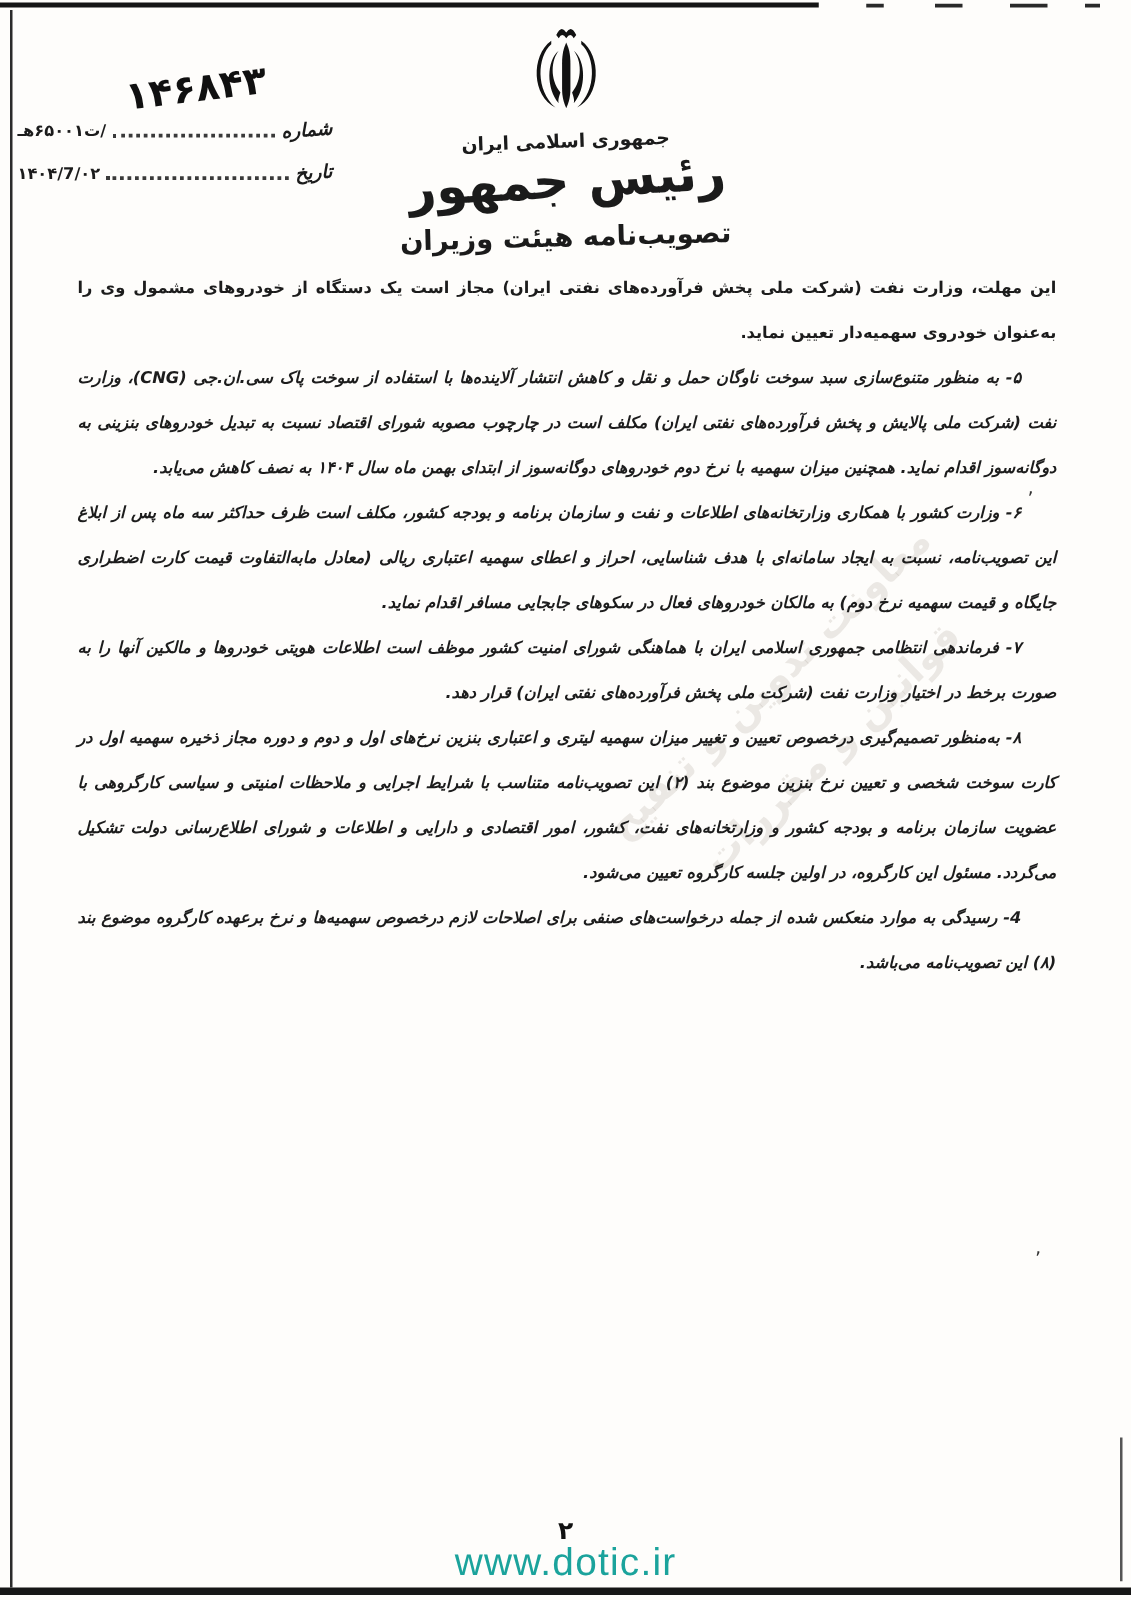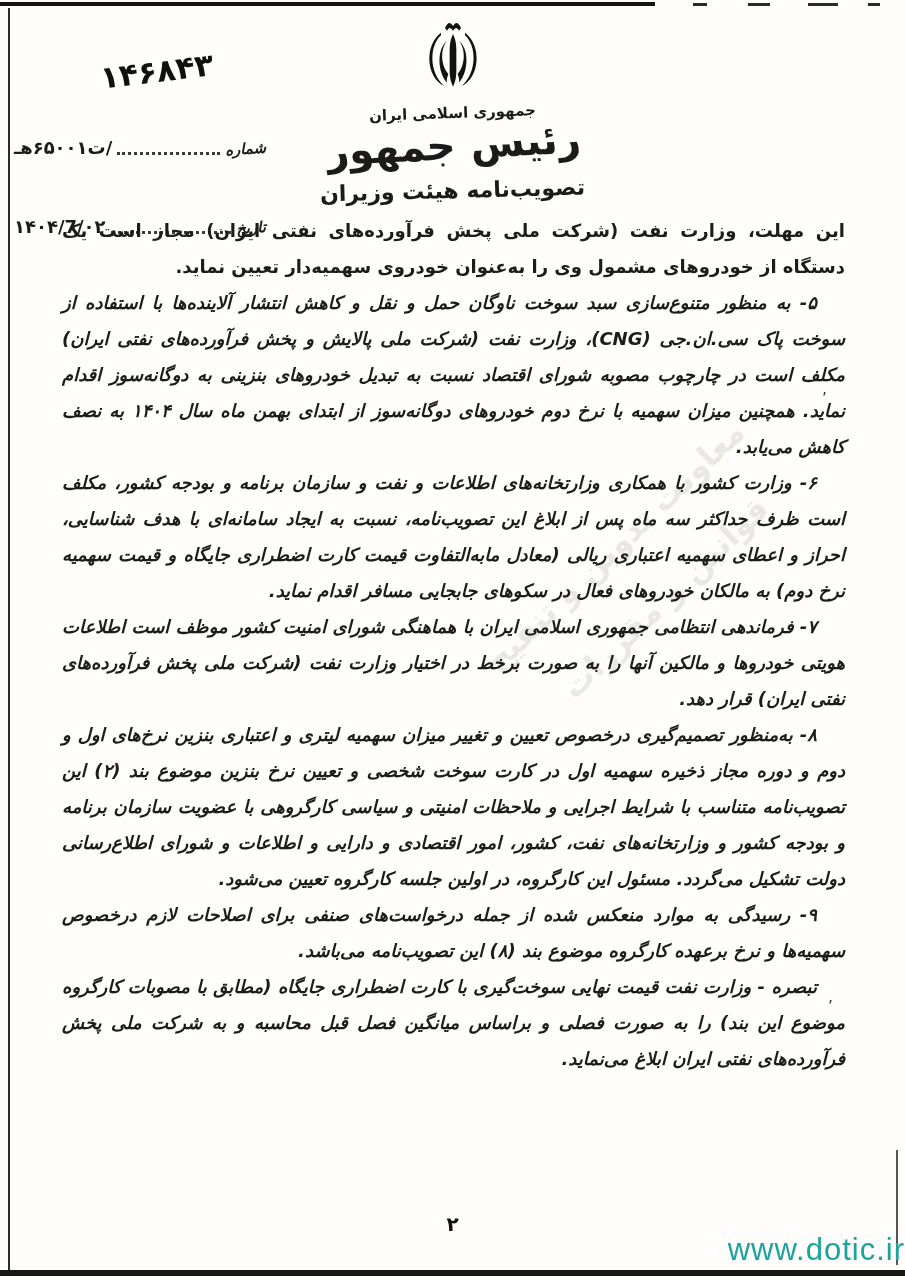--- a/index.html
+++ b/index.html
@@ -24,48 +24,48 @@
   .republic-title{font-size:15px;font-weight:bold;margin-top:2px;transform:rotate(-2deg);}
   .office-title{font-size:40px;font-weight:bold;margin-top:0px;transform:rotate(-3deg) skewX(6deg);letter-spacing:2px;}
   .doc-type{font-size:22px;font-weight:bold;margin-top:10px;transform:rotate(-1.5deg);}
 
   
   .stamp{position:absolute;top:95px;left:14px;width:252px;direction:rtl;}
   .stamp-row{display:flex;align-items:flex-end;margin-top:0;}
   .stamp-row + .stamp-row{margin-top:16px;}
   .stamp-label{font-size:15px;font-weight:bold;font-style:italic;white-space:nowrap;transform:rotate(-4deg);}
   .stamp-dots{flex:1;border-bottom:3px dotted #3a3a3a;margin:0 5px 3px 5px;height:10px;}
-  .stamp-value{font-size:18px;font-weight:bold;white-space:nowrap;margin-top:42px;}
+  .stamp-value{font-size:13px;font-weight:bold;white-space:nowrap;}
   .ltr-num{direction:ltr;unicode-bidi:isolate;}
   .handwritten-number{
     position:absolute;top:-42px;right:52px;font-size:31px;font-weight:bold;
     letter-spacing:5px;transform:rotate(-7deg);color:#101010;white-space:nowrap;
   }
 
   
   .doc-body{
     position:absolute;top:213px;right:60px;left:62px;
     direction:rtl;text-align:justify;
-    font-size:18px;line-height:36px;font-weight:bold;color:#1c1c1c;
+    font-size:13px;line-height:36px;font-weight:bold;color:#1c1c1c;
   }
   .doc-body p{margin:0;}
   .doc-body p.indent{text-indent:28px;font-style:italic;}
 
   
   .watermark{
     position:absolute;top:500px;left:430px;width:420px;
     transform:rotate(-44deg);direction:rtl;text-align:center;
     font-size:32px;font-weight:bold;line-height:72px;
     color:rgba(125,113,98,0.15);pointer-events:none;white-space:normal;
   }
 
   
   .page-number{position:absolute;bottom:44px;left:0;right:0;text-align:center;font-size:20px;font-weight:bold;color:#111;}
   .site-url{
-    position:absolute;bottom:12px;left:0;right:0;text-align:right;
+    position:absolute;bottom:12px;left:0;right:0;text-align:center;
     font-family:"Liberation Sans",sans-serif;font-size:31px;letter-spacing:1px;color:#1ba39c;
   }
 </style>
 </head>
 <body>
 
 <div class="page">
 
   <div class="top-border"></div>
   <div class="top-dash td1"></div>
@@ -111,20 +111,19 @@
       <span class="stamp-value ltr-num">۱۴۰۴/7/۰۲</span>
     </div>
   </div>
 
   <div class="doc-body">
       <p class="">این مهلت، وزارت نفت (شرکت ملی پخش فرآورده‌های نفتی ایران) مجاز است یک دستگاه از خودروهای مشمول وی را به‌عنوان خودروی سهمیه‌دار تعیین نماید.</p>
       <p class="indent">۵- به منظور متنوع‌سازی سبد سوخت ناوگان حمل و نقل و کاهش انتشار آلاینده‌ها با استفاده از سوخت پاک سی.ان.جی (CNG)، وزارت نفت (شرکت ملی پالایش و پخش فرآورده‌های نفتی ایران) مکلف است در چارچوب مصوبه شورای اقتصاد نسبت به تبدیل خودروهای بنزینی به دوگانه‌سوز اقدام نماید. همچنین میزان سهمیه با نرخ دوم خودروهای دوگانه‌سوز از ابتدای بهمن ماه سال ۱۴۰۴ به نصف کاهش می‌یابد.</p>
       <p class="indent">۶- وزارت کشور با همکاری وزارتخانه‌های اطلاعات و نفت و سازمان برنامه و بودجه کشور، مکلف است ظرف حداکثر سه ماه پس از ابلاغ این تصویب‌نامه، نسبت به ایجاد سامانه‌ای با هدف شناسایی، احراز و اعطای سهمیه اعتباری ریالی (معادل مابه‌التفاوت قیمت کارت اضطراری جایگاه و قیمت سهمیه نرخ دوم) به مالکان خودروهای فعال در سکوهای جابجایی مسافر اقدام نماید.</p>
       <p class="indent">۷- فرماندهی انتظامی جمهوری اسلامی ایران با هماهنگی شورای امنیت کشور موظف است اطلاعات هویتی خودروها و مالکین آنها را به صورت برخط در اختیار وزارت نفت (شرکت ملی پخش فرآورده‌های نفتی ایران) قرار دهد.</p>
       <p class="indent">۸- به‌منظور تصمیم‌گیری درخصوص تعیین و تغییر میزان سهمیه لیتری و اعتباری بنزین نرخ‌های اول و دوم و دوره مجاز ذخیره سهمیه اول در کارت سوخت شخصی و تعیین نرخ بنزین موضوع بند (۲) این تصویب‌نامه متناسب با شرایط اجرایی و ملاحظات امنیتی و سیاسی کارگروهی با عضویت سازمان برنامه و بودجه کشور و وزارتخانه‌های نفت، کشور، امور اقتصادی و دارایی و اطلاعات و شورای اطلاع‌رسانی دولت تشکیل می‌گردد. مسئول این کارگروه، در اولین جلسه کارگروه تعیین می‌شود.</p>
-      <p class="indent">۹- رسیدگی به موارد منعکس شده از جمله درخواست‌های صنفی برای اصلاحات لازم درخصوص سهمیه‌ها و نرخ برعهده کارگروه موضوع بند (۸) این تصویب‌نامه می‌باشد.</p>
-      <p class="indent">تبصره - وزارت نفت قیمت نهایی سوخت‌گیری با کارت اضطراری جایگاه (مطابق با مصوبات کارگروه موضوع این بند) را به صورت فصلی و براساس میانگین فصل قبل محاسبه و به شرکت ملی پخش فرآورده‌های نفتی ایران ابلاغ می‌نماید.</p>
+      <p class="indent">4- رسیدگی به موارد منعکس شده از جمله درخواست‌های صنفی برای اصلاحات لازم درخصوص سهمیه‌ها و نرخ برعهده کارگروه موضوع بند (۸) این تصویب‌نامه می‌باشد.</p>
     </div>
 
   <div class="page-number">۲</div>
   <div class="site-url" style="color: rgb(27, 163, 156);">www.dotic.ir</div>
 
 </div>
 
 </body></html>

